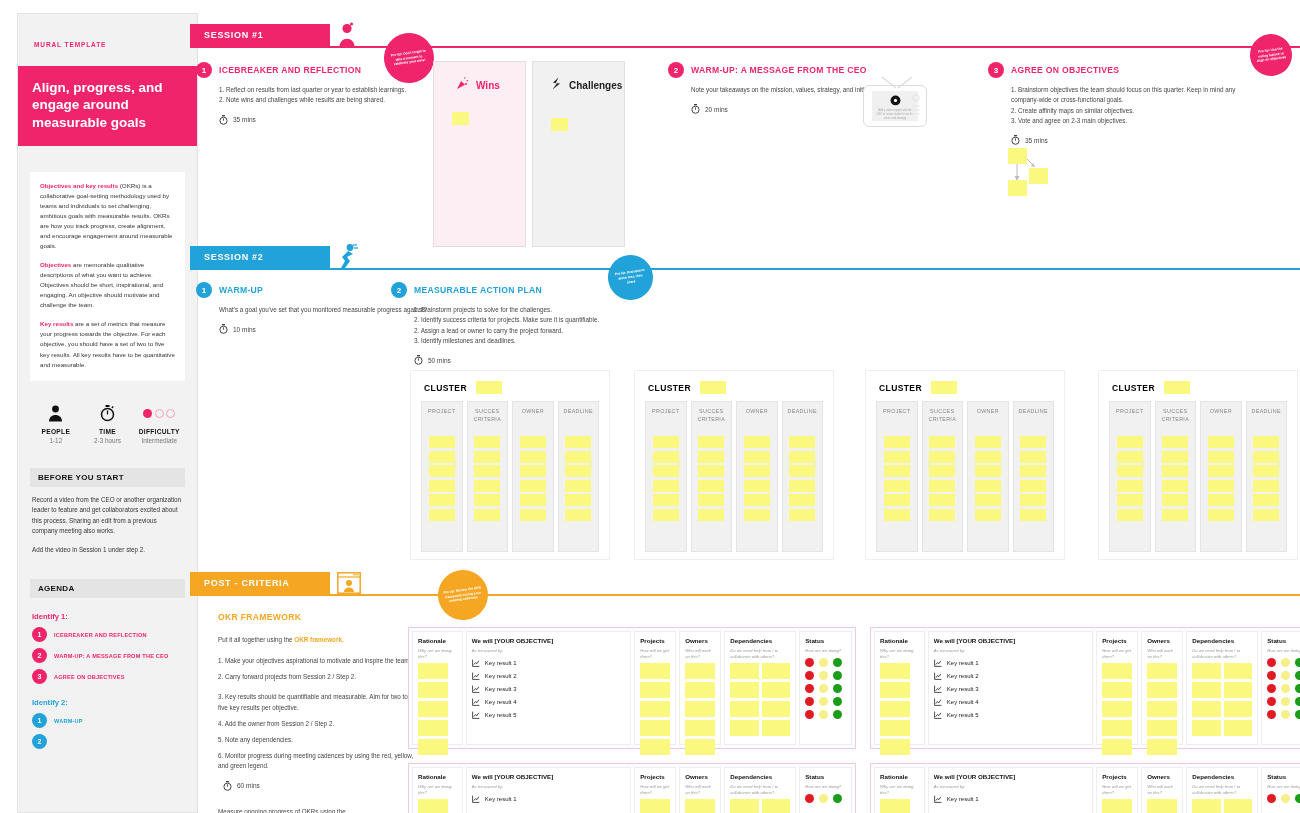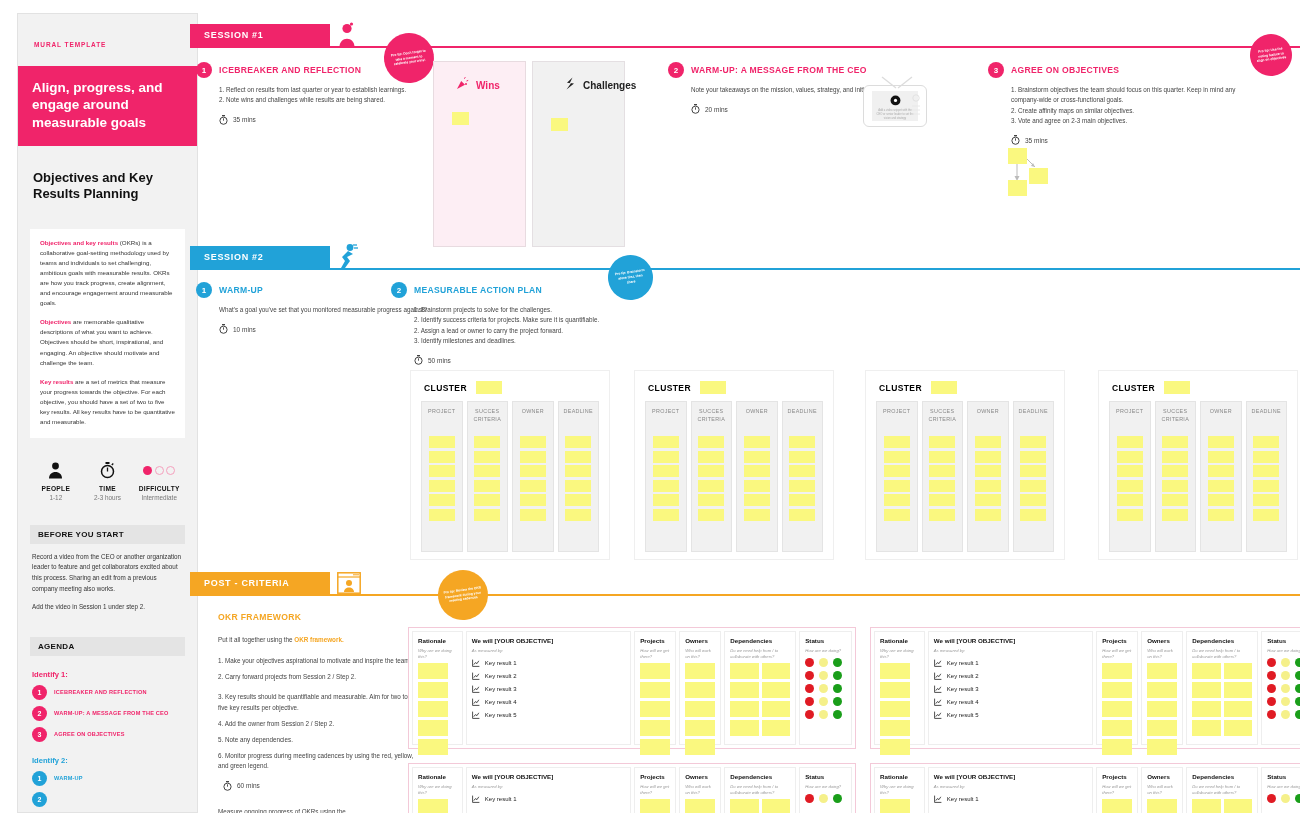--- a/index.html
+++ b/index.html
@@ -163,21 +163,20 @@
   .dep-grid .okr-sticky { margin-top: 0; }
 </style>
 </head>
 <body>
 
 <div class="canvas">
 
   <div class="sidebar">
     <div class="tmpl-label">MURAL TEMPLATE</div>
     <div class="hero">Align, progress, and engage around measurable goals</div>
-    <div class="subtitle">Objectives and Key Results Planning</div>
 
     <div class="desc-box">
       <p><b>Objectives and key results</b><span> (OKRs) is a collaborative goal-setting methodology used by teams and individuals to set challenging, ambitious goals with measurable results. OKRs are how you track progress, create alignment, and encourage engagement around measurable goals.</span></p>
       <p><b>Objectives</b><span> are memorable qualitative descriptions of what you want to achieve. Objectives should be short, inspirational, and engaging. An objective should motivate and challenge the team.</span></p>
       <p><b>Key results</b><span> are a set of metrics that measure your progress towards the objective. For each objective, you should have a set of two to five key results. All key results have to be quantitative and measurable.</span></p>
     </div>
 
     <div class="meta-row">
       <div class="meta-item">
         <div class="meta-glyph">
@@ -291,21 +290,21 @@
               <line x1="10.5" y1="4" x2="12.2" y2="3.4" stroke="#f0246a" stroke-width="1"></line>
               <circle cx="10" cy="7" r="1" fill="#f0246a"></circle>
             </svg>
         </span>
         <span class="panel-title t-pink">Wins</span>
       </div>
       <div class="sticky sticky-sm" style="position:absolute; left:18px; top:50px;"></div>
     </div>
 
     <div class="panel" style="left:342px; top:61px; width:93px; height:186px; background:#f1f1f1; border-color:#e4dfe2;">
-      <div class="panel-head" style="padding-left:32px;">
+      <div class="panel-head" style="padding-left:18px;">
         <span>
           <svg width="11" height="13" viewBox="0 0 11 13">
               <path d="M7.5 0.5 L2 5.8 L6 6.2 L1.5 12.5 L9 6.5 L4.8 6.1 Z" fill="#222"></path>
             </svg>
         </span>
         <span class="panel-title" style="color:#222;">Challenges</span>
       </div>
       <div class="sticky sticky-sm" style="position:absolute; left:18px; top:56px;"></div>
     </div>
 

